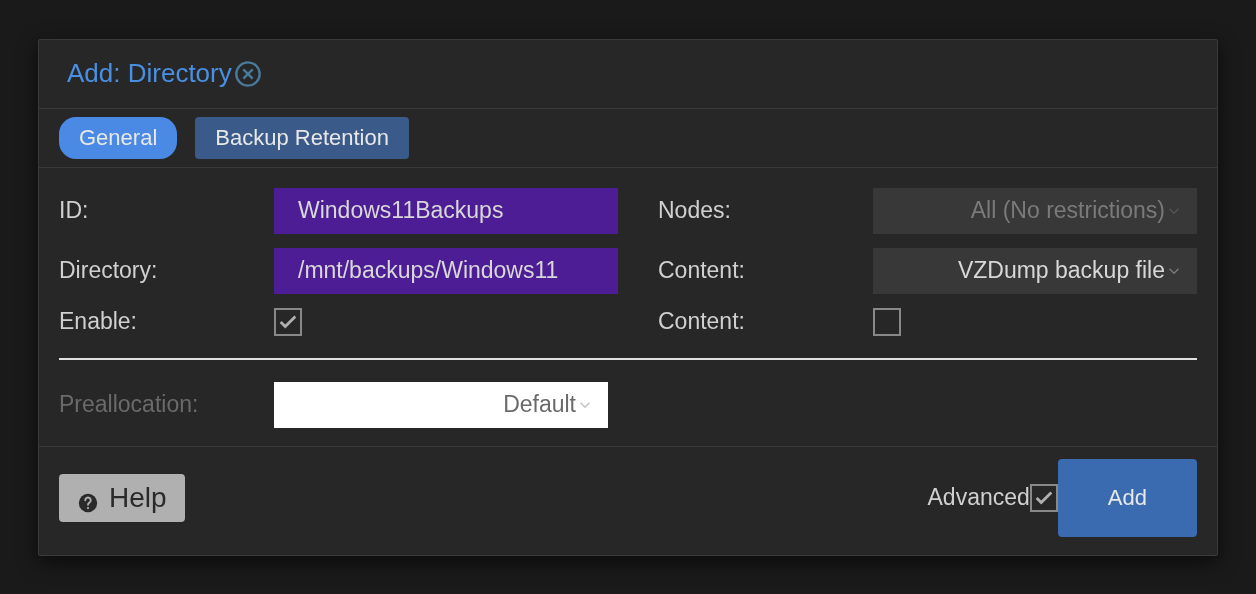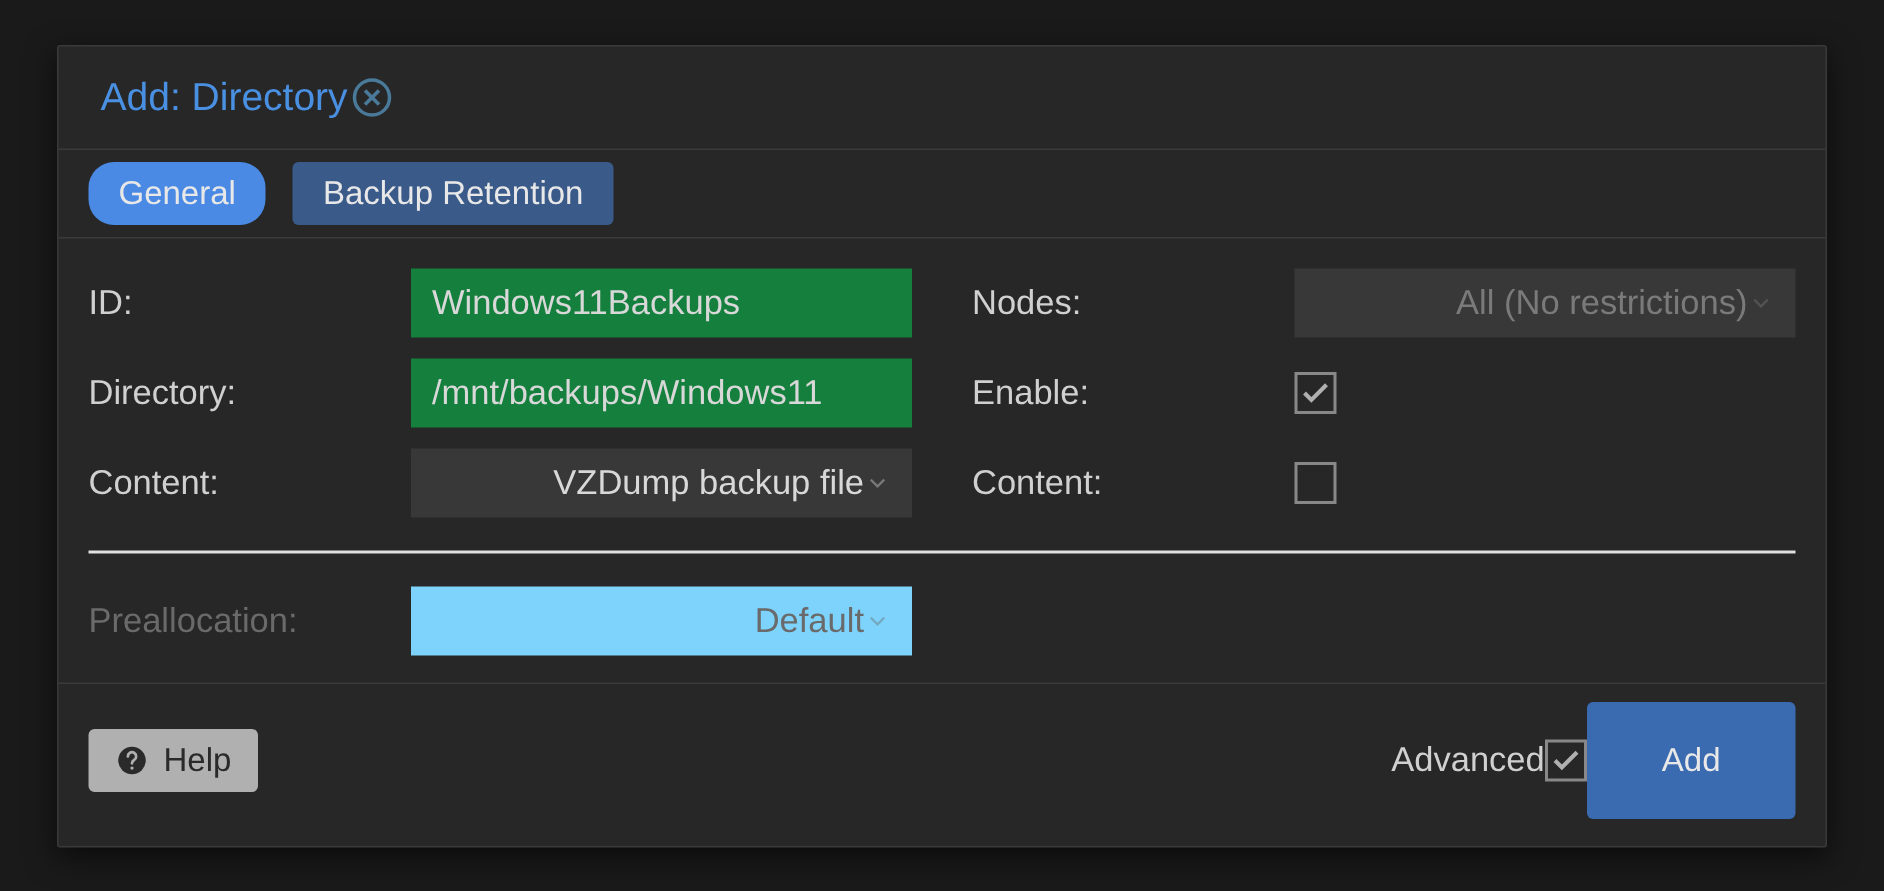--- a/index.html
+++ b/index.html
@@ -86,44 +86,44 @@
       width: 215px;
       font-size: 23px;
       color: #d0d0d0;
       flex-shrink: 0;
     }
     .form-label.disabled {
       color: #6a6a6a;
     }
     .text-input {
       flex: 1;
-      background: #15803d;
+      background: #4c1d95;
       border: none;
-      padding: 10px 14px;
+      padding: 10px 24px;
       font-size: 23px;
       color: #d8d8d8;
       height: 46px;
       max-width: 345px;
     }
     .select-box {
       flex: 1;
       background: #383838;
       border: none;
       padding: 10px 14px;
       font-size: 23px;
       color: #d8d8d8;
       height: 46px;
       max-width: 345px;
       display: flex;
       align-items: center;
       justify-content: flex-end;
       cursor: pointer;
     }
     .select-box.disabled {
-      background: #7dd3fc;
+      background: #ffffff;
       color: #6a6a6a;
     }
     .select-box.placeholder {
       color: #7a7a7a;
     }
     .chevron {
       width: 18px;
       height: 18px;
       opacity: 0.4;
     }
@@ -156,24 +156,24 @@
       align-items: center;
       justify-content: space-between;
       padding: 12px 20px 18px 20px;
       border-top: 1px solid #3a3a3a;
     }
     .help-btn {
       background: #b0b0b0;
       color: #2a2a2a;
       border: none;
       padding: 8px 18px;
-      font-size: 22px;
+      font-size: 28px;
       border-radius: 4px;
       display: flex;
-      align-items: center;
+      align-items: flex-end;
       gap: 10px;
       cursor: pointer;
     }
     .help-btn svg {
       width: 22px;
       height: 22px;
     }
     .footer-right {
       display: flex;
       align-items: center;
@@ -230,34 +230,34 @@
           </svg>
         </div>
       </div>
 
       <div class="form-row">
         <div class="form-label">Directory:</div>
         <input class="text-input" value="/mnt/backups/Windows11" style="">
       </div>
 
       <div class="form-row">
-        <div class="form-label">Enable:</div>
-        <div class="checkbox checked">
-          <svg viewBox="0 0 24 24" fill="none" stroke-width="3">
-            <polyline points="4 12 9 17 20 6"></polyline>
-          </svg>
-        </div>
-      </div>
-
-      <div class="form-row">
         <div class="form-label">Content:</div>
         <div class="select-box">
           <span>VZDump backup file</span>
           <svg class="chevron" viewBox="0 0 24 24" fill="none" stroke="currentColor" stroke-width="2">
             <polyline points="6 9 12 15 18 9"></polyline>
+          </svg>
+        </div>
+      </div>
+
+      <div class="form-row">
+        <div class="form-label">Enable:</div>
+        <div class="checkbox checked">
+          <svg viewBox="0 0 24 24" fill="none" stroke-width="3">
+            <polyline points="4 12 9 17 20 6"></polyline>
           </svg>
         </div>
       </div>
 
       <div class="form-row">
         <div class="form-label">Content:</div>
         <div class="checkbox">
           
         </div>
       </div>

